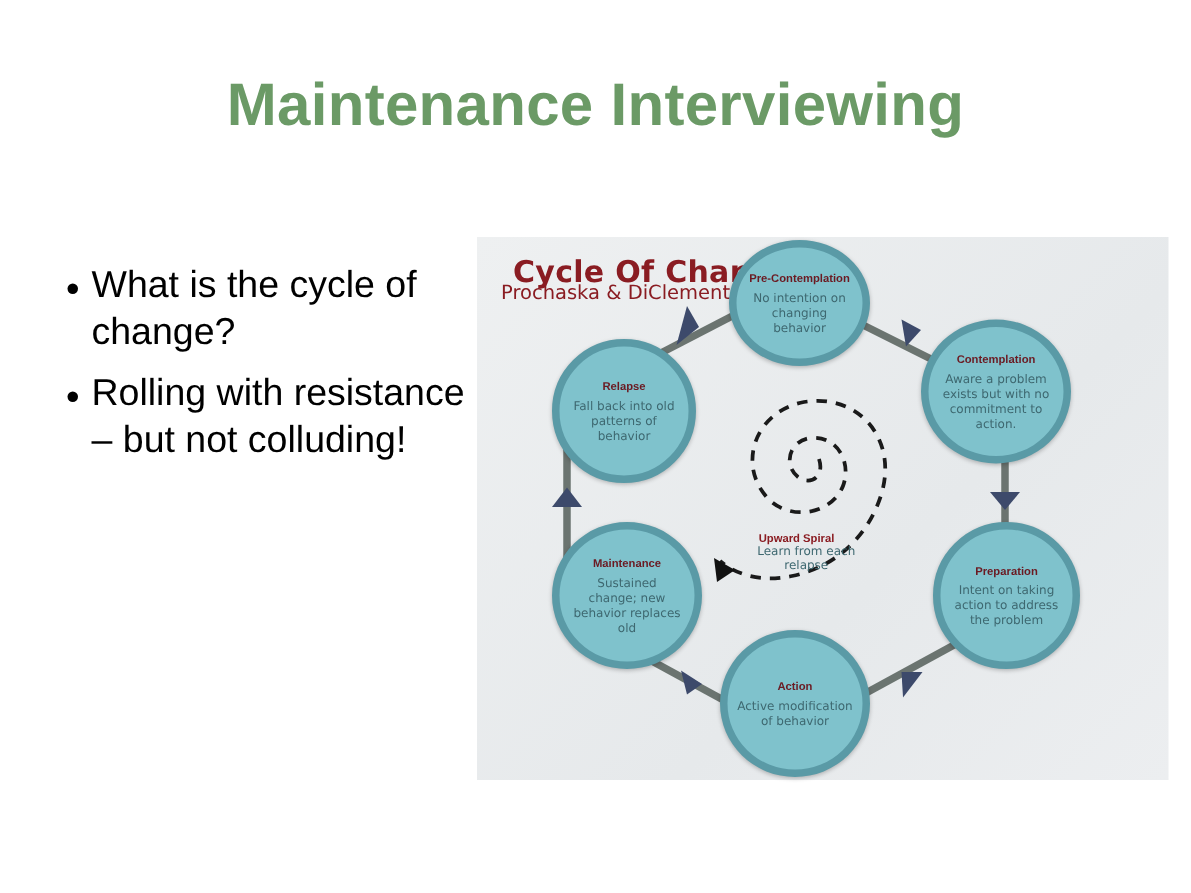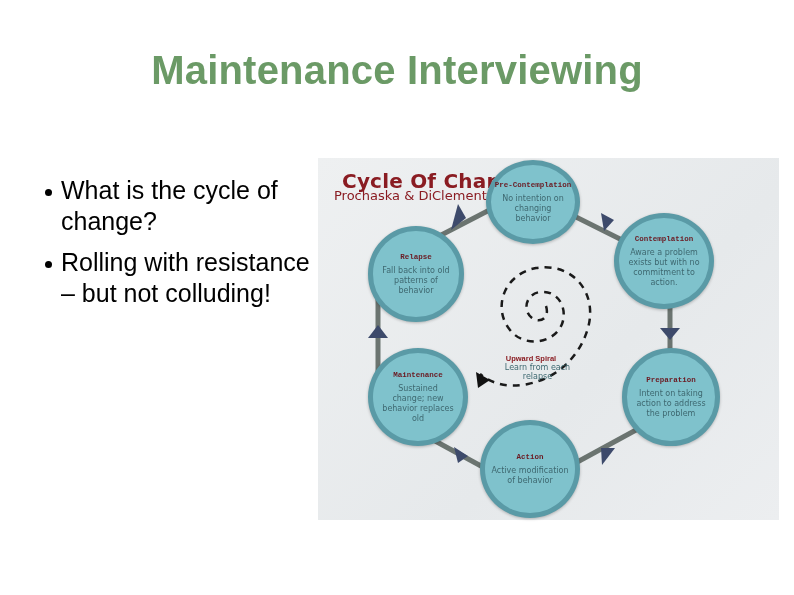--- a/index.html
+++ b/index.html
@@ -36,21 +36,21 @@
       position: absolute; left: 16px; top: 30px; font-size: 13px; color: #8a1c22;
       font-family: "DejaVu Sans", sans-serif; font-weight: normal;
     }
     .stage {
       position: absolute; border-radius: 50%; background: #7fc2cc;
       border: 5px solid #5a9aa6; box-sizing: border-box; text-align: center;
       display: flex; flex-direction: column; align-items: center; justify-content: center;
       box-shadow: 0 1px 3px rgba(0,0,0,0.25);
     }
     .stage .name {
-      font-family: Liberation Mono, monospace; font-weight: bold; font-size: 7.5px; color: #6b1a22;
+      font-family: Liberation Sans, sans-serif; font-weight: bold; font-size: 7.5px; color: #6b1a22;
       line-height: 9px; margin-bottom: 4px;
     }
     .stage .desc {
       font-family: "DejaVu Sans", sans-serif; font-size: 8px; color: #3e6870; line-height: 10px;
     }
     .spiral-label {
       position: absolute; left: 158px; top: 196px; text-align: center; width: 110px;
     }
     .spiral-label .name {
       font-family: Liberation Sans, sans-serif; font-weight: bold; font-size: 7.5px; color: #8a1c22;

